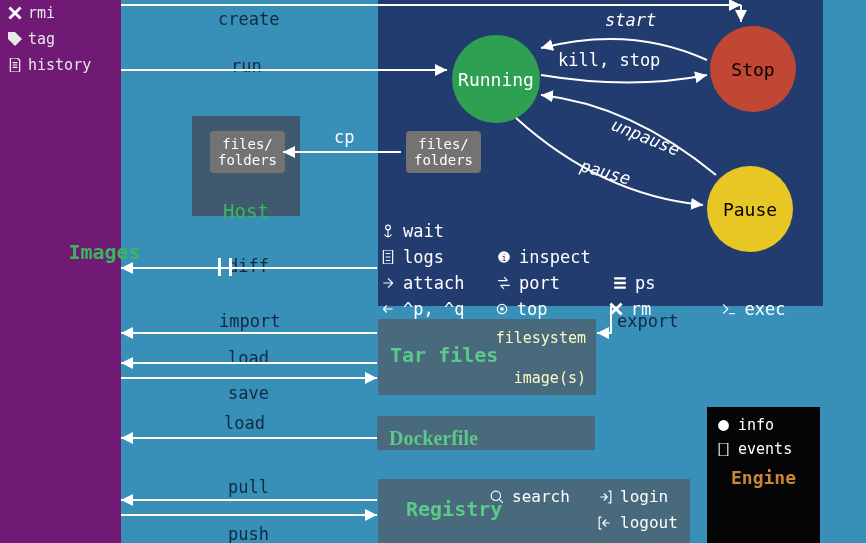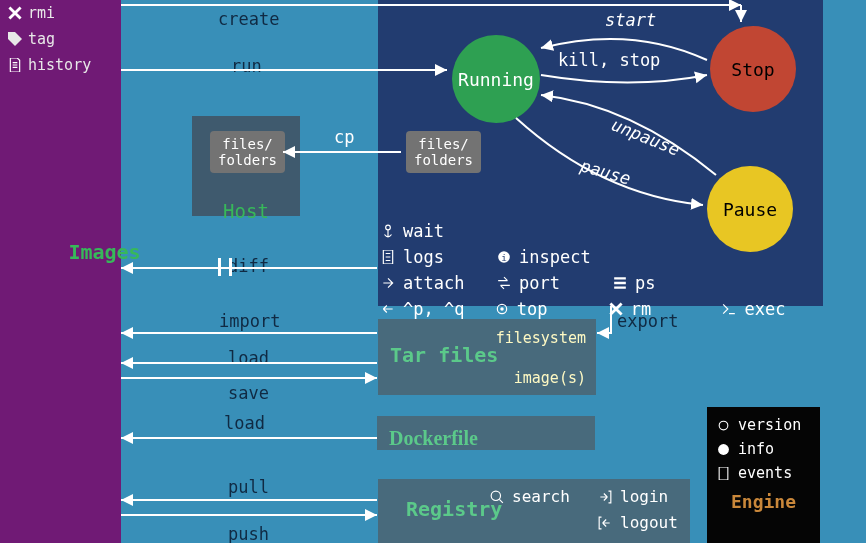--- a/index.html
+++ b/index.html
@@ -211,26 +211,20 @@
           <path d="M10 6H4M4 6L7 3M4 6L7 9M3 1H1V11H3" stroke="#fff" fill="none"></path>
         </svg>
         <span>logout</span>
       </div>
 </div>
 
 <div class="engine-box">
   <div style="height:6px"></div>
   <div class="eng-item">
         <svg viewBox="0 0 12 12">
-          <circle cx="6" cy="6" r="4" fill="none" stroke="#fff"></circle>
-        </svg>
-        <span>version</span>
-      </div>
-  <div class="eng-item">
-        <svg viewBox="0 0 12 12">
           <circle cx="6" cy="6" r="5" fill="#fff"></circle>
         </svg>
         <span>info</span>
       </div>
   <div class="eng-item">
         <svg viewBox="0 0 10 12">
           <rect x="1" y="0" width="8" height="12" fill="none" stroke="#fff"></rect>
         </svg>
         <span>events</span>
       </div>

